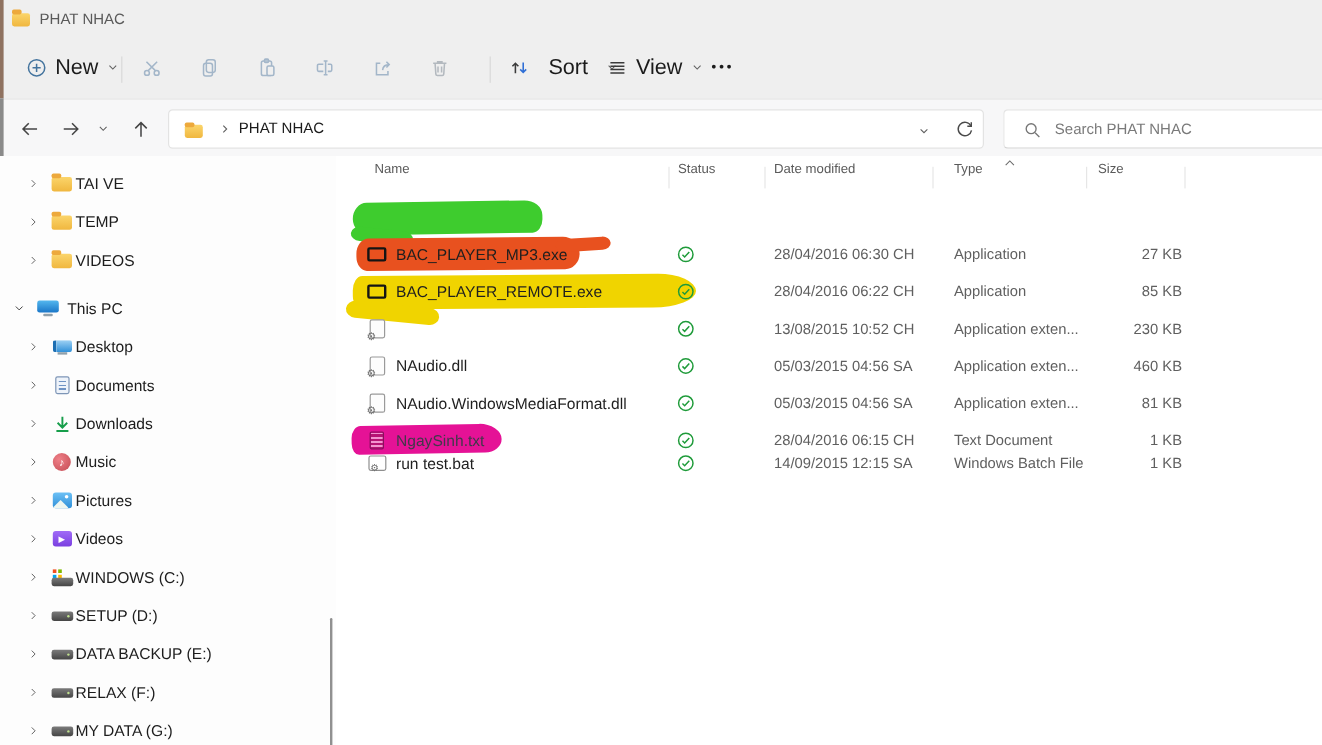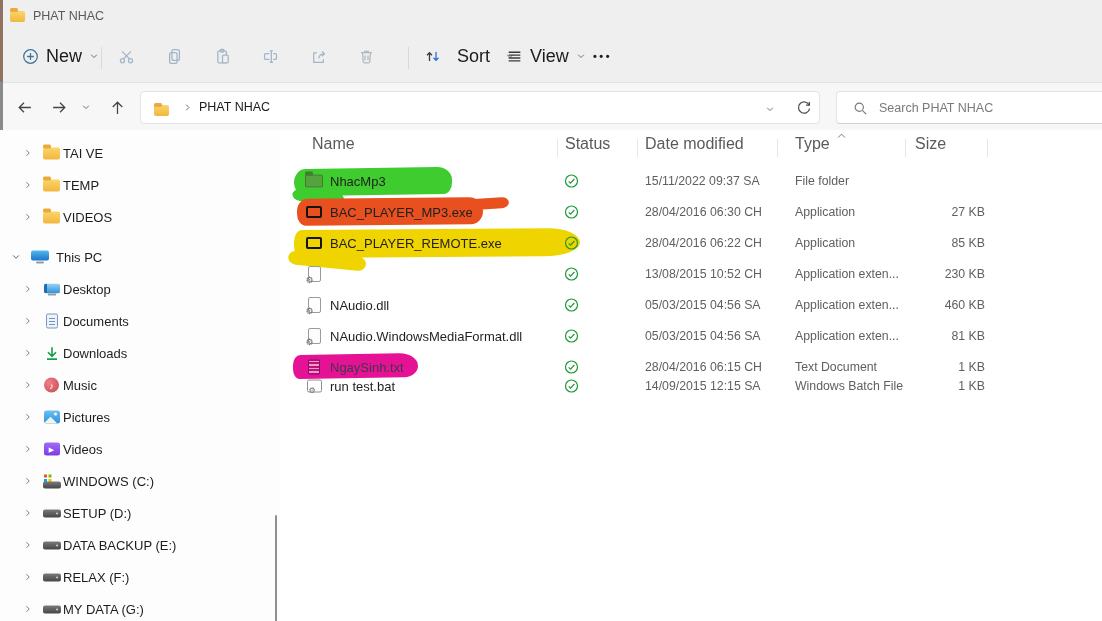--- a/index.html
+++ b/index.html
@@ -68,21 +68,21 @@
   .ico-pic::after { content:''; position:absolute; bottom:-4px; left:2px; width:9px; height:9px; background:#eef6f0; transform:rotate(45deg); }
   .ico-vid { width:16px; height:12.5px; background:linear-gradient(#a06bf7,#7a3fe0); border-radius:2.5px; display:flex; align-items:center; justify-content:center; color:#fff; font-size:7px; }
   .ico-drive { position:relative; width:18px; height:8px; background:linear-gradient(#7b7b7b,#454545); border-radius:2px; }
   .ico-drive::after { content:''; position:absolute; right:2.5px; top:3px; width:2px; height:2px; border-radius:50%; background:#bfe08e; }
   .ico-drivewin { position:relative; width:18px; height:14px; }
   .ico-drivewin::before { content:''; position:absolute; top:0; left:1px; width:3.5px; height:3.5px; background:#f25022; box-shadow:4.5px 0 0 #7fba00, 0 4.5px 0 #00a4ef, 4.5px 4.5px 0 #ffb900; }
   .ico-drivewin::after { content:''; position:absolute; bottom:0; left:0; width:18px; height:7px; background:linear-gradient(#7b7b7b,#454545); border-radius:2px; }
 
   
   .filearea { position:absolute; top:130px; left:280px; width:822px; height:491px; background:#fff; }
-  .colhead { position:absolute; top:5px; height:26px; font-size:16px; color:#5a5a5a; white-space:nowrap; }
+  .colhead { position:absolute; top:5px; height:26px; font-size:11px; color:#5a5a5a; white-space:nowrap; }
   .colsep { position:absolute; top:9px; width:1px; height:18px; background:#e6e6e6; }
 
   .frow { position:absolute; left:0; width:822px; height:31px; z-index:2; }
   .frow > span { position:absolute; top:50%; transform:translateY(-50%); }
   .fico { left:24px; width:20px; display:flex; justify-content:center; }
   .fname { left:50px; font-size:13px; color:#1f1f1f; white-space:nowrap; }
   .fstatus { left:284px; width:16px; height:15px; }
   .fdate { left:365px; font-size:12.3px; color:#5f5f5f; white-space:nowrap; }
   .ftype { left:515px; font-size:12.3px; color:#5f5f5f; white-space:nowrap; }
   .fsize { left:560px; width:145px; text-align:right; font-size:12.3px; color:#5f5f5f; }
@@ -481,35 +481,20 @@
     <div class="colsep" style="left:357px;"></div>
     <div class="colsep" style="left:497px;"></div>
     <div class="colsep" style="left:625px;"></div>
     <div class="colsep" style="left:707px;"></div>
 
     <div class="hl hl-green"></div>
     <div class="hl hl-orange"></div>
     <div class="hl hl-yellow"></div>
     <div class="hl hl-magenta"></div>
 
-    <div class="frow" style="top:35px;">
-      <span class="fico">
-          <span class="ico-folder-dark"></span>
-        </span>
-      <span class="fname">NhacMp3</span>
-      <span class="fstatus">
-          <svg width="15" height="15" viewBox="0 0 14 14" fill="none" stroke="#1f9b3a" stroke-width="1.15">
-            <circle cx="7" cy="7" r="5.6"></circle>
-            <path d="M4.4 7.3l1.7 1.7 3.6-3.9"></path>
-          </svg>
-        </span>
-      <span class="fdate">15/11/2022 09:37 SA</span>
-      <span class="ftype">File folder</span>
-      <span class="fsize"></span>
-    </div>
 
     <div class="frow" style="top:66px;">
       <span class="fico">
           <span class="ico-exe"></span>
         </span>
       <span class="fname">BAC_PLAYER_MP3.exe</span>
       <span class="fstatus">
           <svg width="15" height="15" viewBox="0 0 14 14" fill="none" stroke="#1f9b3a" stroke-width="1.15">
             <circle cx="7" cy="7" r="5.6"></circle>
             <path d="M4.4 7.3l1.7 1.7 3.6-3.9"></path>

